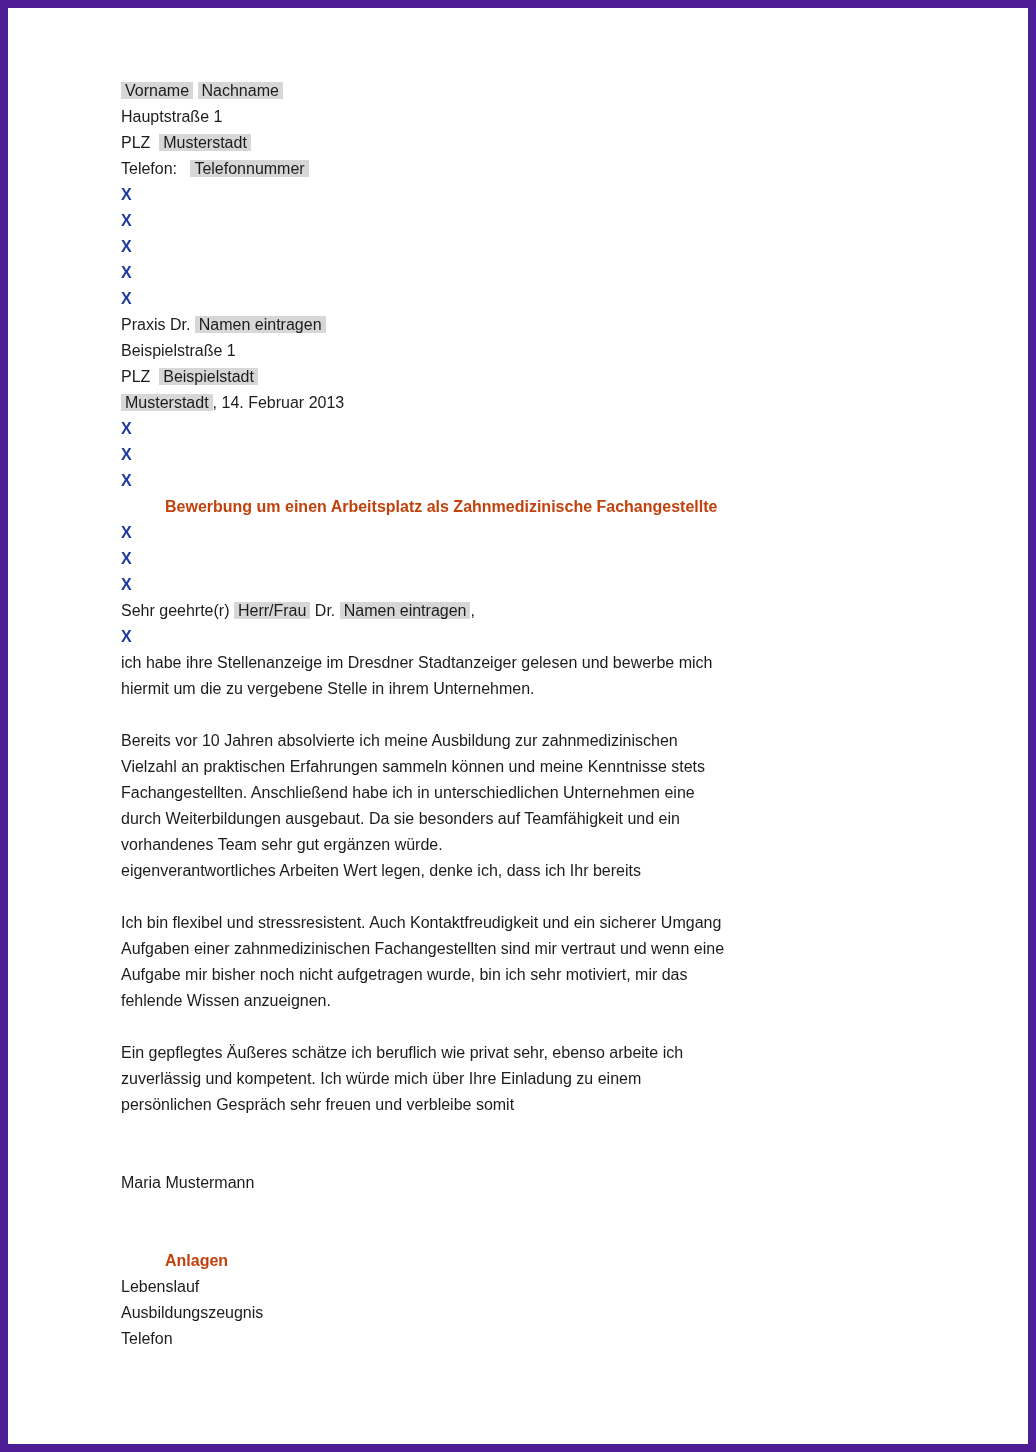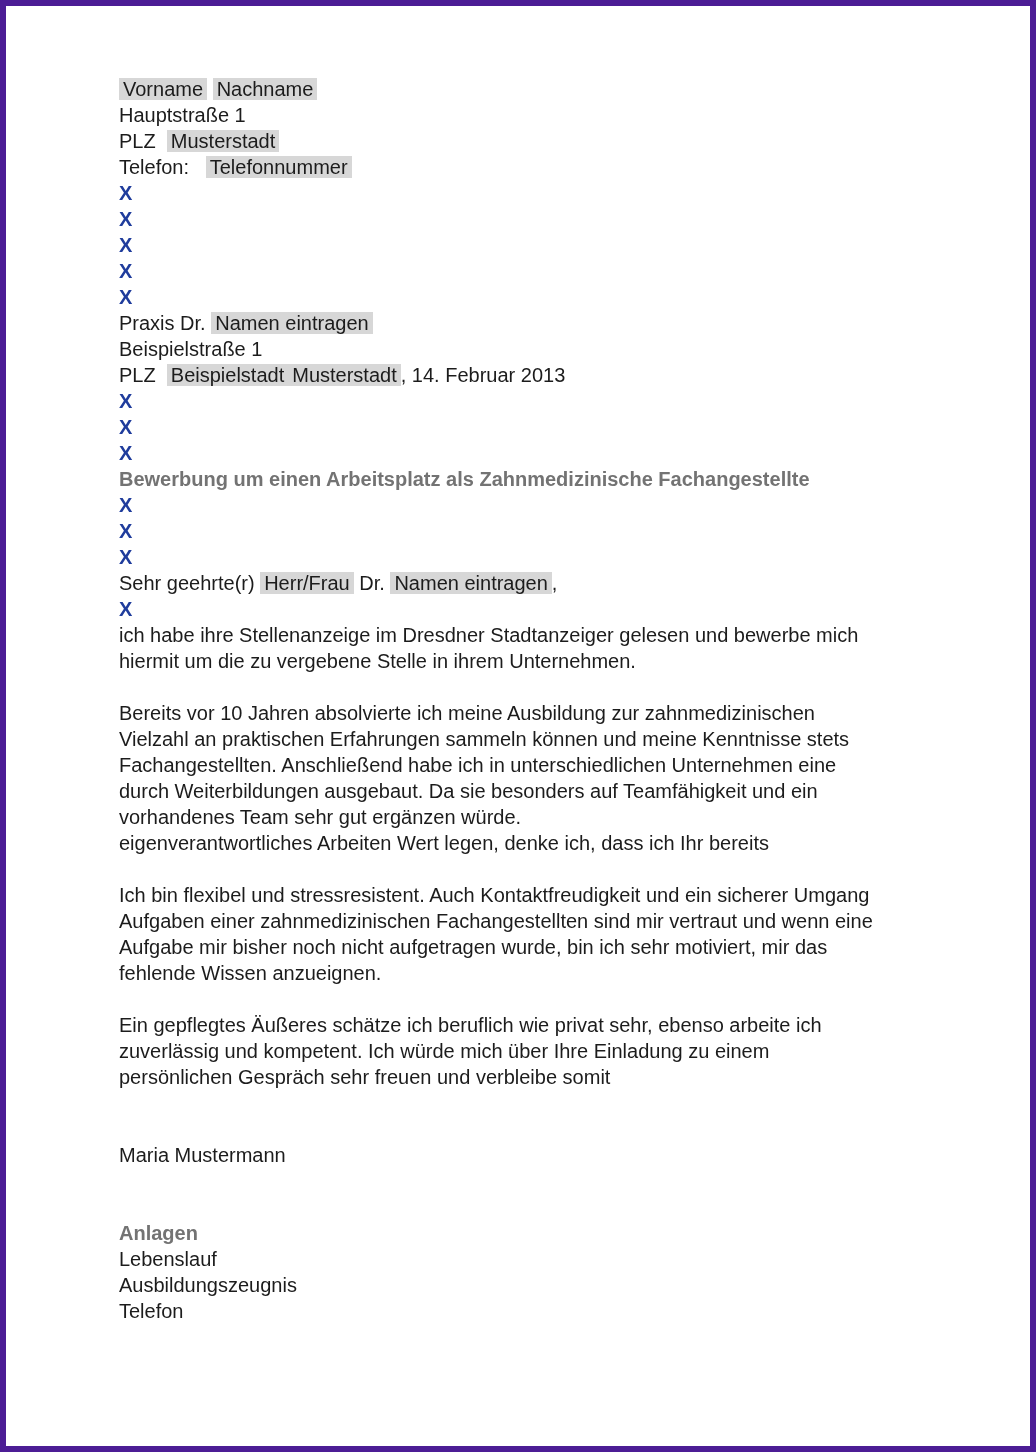--- a/index.html
+++ b/index.html
@@ -4,52 +4,54 @@
 <style>
   html, body {
     margin: 0;
     padding: 0;
     background: #ffffff;
   }
   .page {
     width: 1036px;
     height: 1452px;
     box-sizing: border-box;
-    border: 6px solid #4c1d95;
+    border: 8px solid #4c1d95;
     background: #ffffff;
     overflow: hidden;
     font-family: "Liberation Sans", sans-serif;
-    font-size: 20px;
+    font-size: 16px;
     color: #1c1c1c;
   }
   .content {
     box-sizing: border-box;
     padding: 70px 62px 0 113px;
     width: 100%;
   }
   .line {
     line-height: 26px;
     min-height: 26px;
     white-space: pre-wrap;
   }
   .line.bold {
     font-weight: bold;
-    color: #737373;
+    color: #c2410c;
+    margin-left: 44px;
   }
   .line.x-line {
     font-weight: bold;
     color: #1f3c9c;
   }
   .line.gap-line {
     
   }
   .line.flex-line {
     display: flex;
     justify-content: flex-start;
     align-items: baseline;
+    flex-direction: column;
   }
   .hl {
     background: #d7d7d7;
     padding: 0 4px;
   }
   .para {
     
   }
 </style>
 </head>

